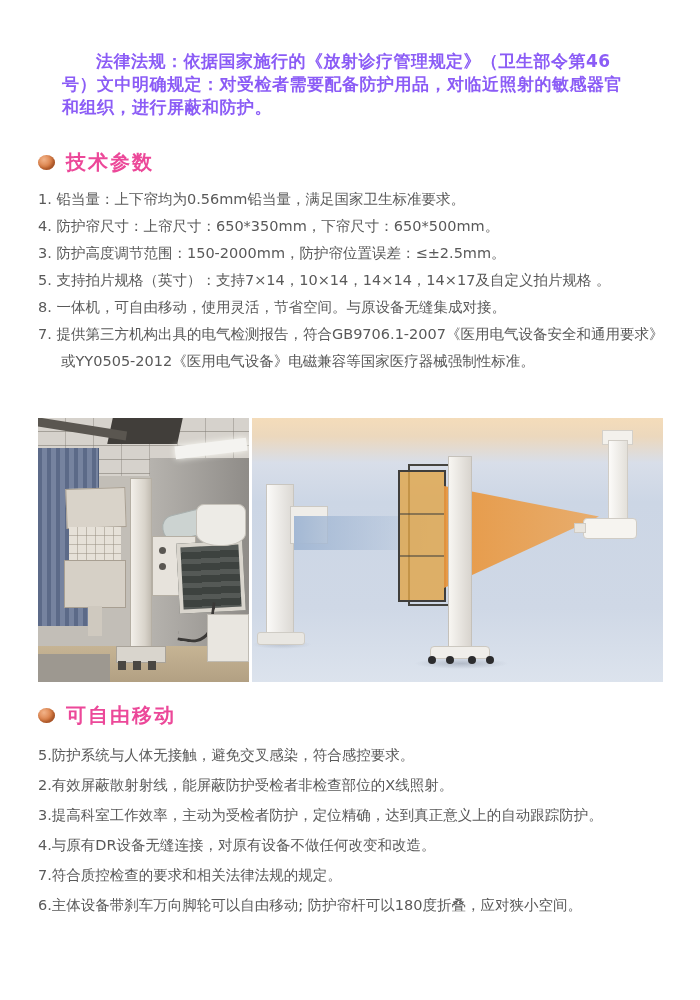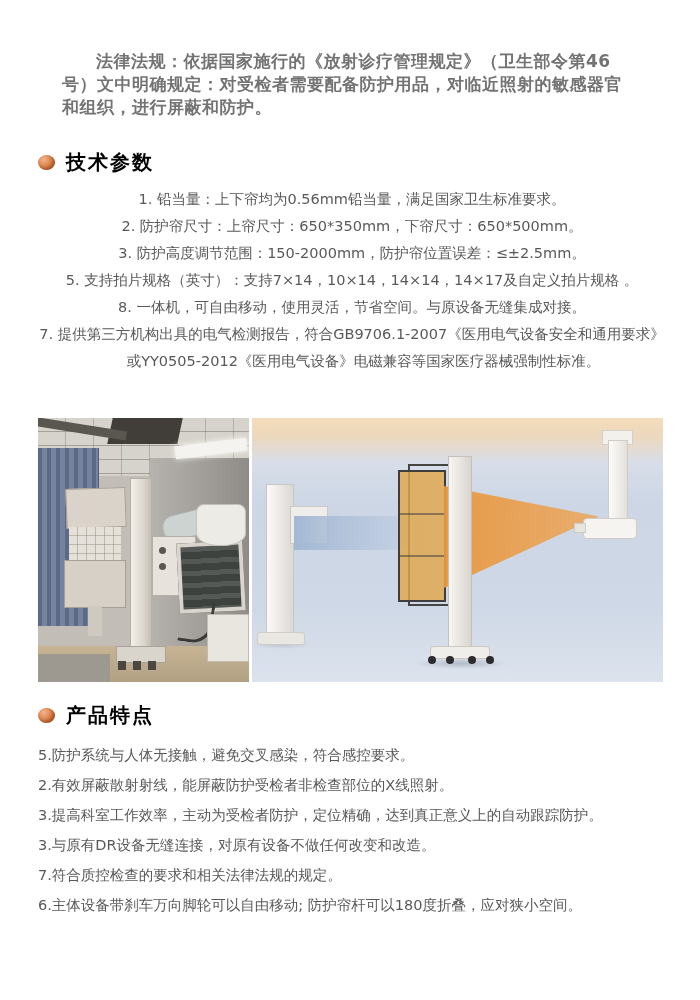--- a/index.html
+++ b/index.html
@@ -1,31 +1,31 @@
 <!DOCTYPE html>
 <html><head>
 <meta charset="utf-8">
 <style>
   html,body{margin:0;padding:0;}
   body{width:700px;height:1000px;background:#ffffff;position:relative;
        font-family:"DejaVu Sans","Liberation Sans",sans-serif;overflow:hidden;}
 
   .legal{position:absolute;left:62px;top:50px;width:568px;margin:0;
-         color:#737373;font-size:17px;line-height:23px;font-weight:bold;
+         color:#8b5cf6;font-size:17px;line-height:23px;font-weight:bold;
          text-indent:2em;letter-spacing:.5px;}
 
   .section-header{position:absolute;left:38px;display:flex;align-items:center;gap:11px;}
   .bullet{width:17px;height:15px;border-radius:50%;
           background:radial-gradient(circle at 35% 30%,#f2b389,#d87c44 55%,#b95a2e);
           box-shadow:inset -2px -2px 3px rgba(120,50,15,.45);}
-  .section-header h2{margin:0;font-size:20px;font-weight:bold;color:#000000;letter-spacing:2px;}
+  .section-header h2{margin:0;font-size:20px;font-weight:bold;color:#ec4899;letter-spacing:2px;}
 
   ul.doc-list{position:absolute;left:38px;width:628px;margin:0;padding:0;list-style:none;
               color:#595959;font-size:14.5px;}
-  ul.tech{top:186px;text-align:center;}
+  ul.tech{top:186px;}
   ul.tech li{line-height:27px;padding-left:23px;text-indent:-23px;}
   ul.features{top:740px;}
   ul.features li{line-height:30px;padding-left:0;}
 
   .figure-row{position:absolute;left:38px;top:418px;width:625px;height:264px;
               display:flex;gap:3px;}
   .figure-row *{position:absolute;}
 
   
   .photo{position:relative;width:211px;height:264px;overflow:hidden;background:#c2beb7;}
@@ -104,21 +104,21 @@
 
 <p class="legal">法律法规：依据国家施行的《放射诊疗管理规定》（卫生部令第46号）文中明确规定：对受检者需要配备防护用品，对临近照射的敏感器官和组织，进行屏蔽和防护。</p>
 
 <div class="section-header" style="top:149px;">
   <span class="bullet"></span>
   <h2>技术参数</h2>
 </div>
 
 <ul class="doc-list tech">
     <li>1. 铅当量：上下帘均为0.56mm铅当量，满足国家卫生标准要求。</li>
-    <li>2. 防护帘尺寸：上帘尺寸：650*350mm，下帘尺寸：650*500mm。</li>
+    <li>4. 防护帘尺寸：上帘尺寸：650*350mm，下帘尺寸：650*500mm。</li>
     <li>3. 防护高度调节范围：150-2000mm，防护帘位置误差：≤±2.5mm。</li>
     <li>5. 支持拍片规格（英寸）：支持7×14，10×14，14×14，14×17及自定义拍片规格 。</li>
     <li>8. 一体机，可自由移动，使用灵活，节省空间。与原设备无缝集成对接。</li>
     <li>7. 提供第三方机构出具的电气检测报告，符合GB9706.1-2007《医用电气设备安全和通用要求》或YY0505-2012《医用电气设备》电磁兼容等国家医疗器械强制性标准。</li>
   </ul>
 
 <div class="figure-row">
 
   <div class="photo">
     <div class="p-ceiling"></div>
@@ -166,23 +166,23 @@
     <div class="r-rcap"></div>
     <div class="r-rcol"></div>
     <div class="r-rhead"></div>
     <div class="r-rtip"></div>
   </div>
 
 </div>
 
 <div class="section-header" style="top:702px;">
   <span class="bullet"></span>
-  <h2>产品特点</h2>
+  <h2>可自由移动</h2>
 </div>
 
 <ul class="doc-list features">
     <li>5.防护系统与人体无接触，避免交叉感染，符合感控要求。</li>
     <li>2.有效屏蔽散射射线，能屏蔽防护受检者非检查部位的X线照射。</li>
     <li>3.提高科室工作效率，主动为受检者防护，定位精确，达到真正意义上的自动跟踪防护。</li>
-    <li>3.与原有DR设备无缝连接，对原有设备不做任何改变和改造。</li>
+    <li>4.与原有DR设备无缝连接，对原有设备不做任何改变和改造。</li>
     <li>7.符合质控检查的要求和相关法律法规的规定。</li>
     <li>6.主体设备带刹车万向脚轮可以自由移动; 防护帘杆可以180度折叠，应对狭小空间。</li>
   </ul>
 
 </body></html>

